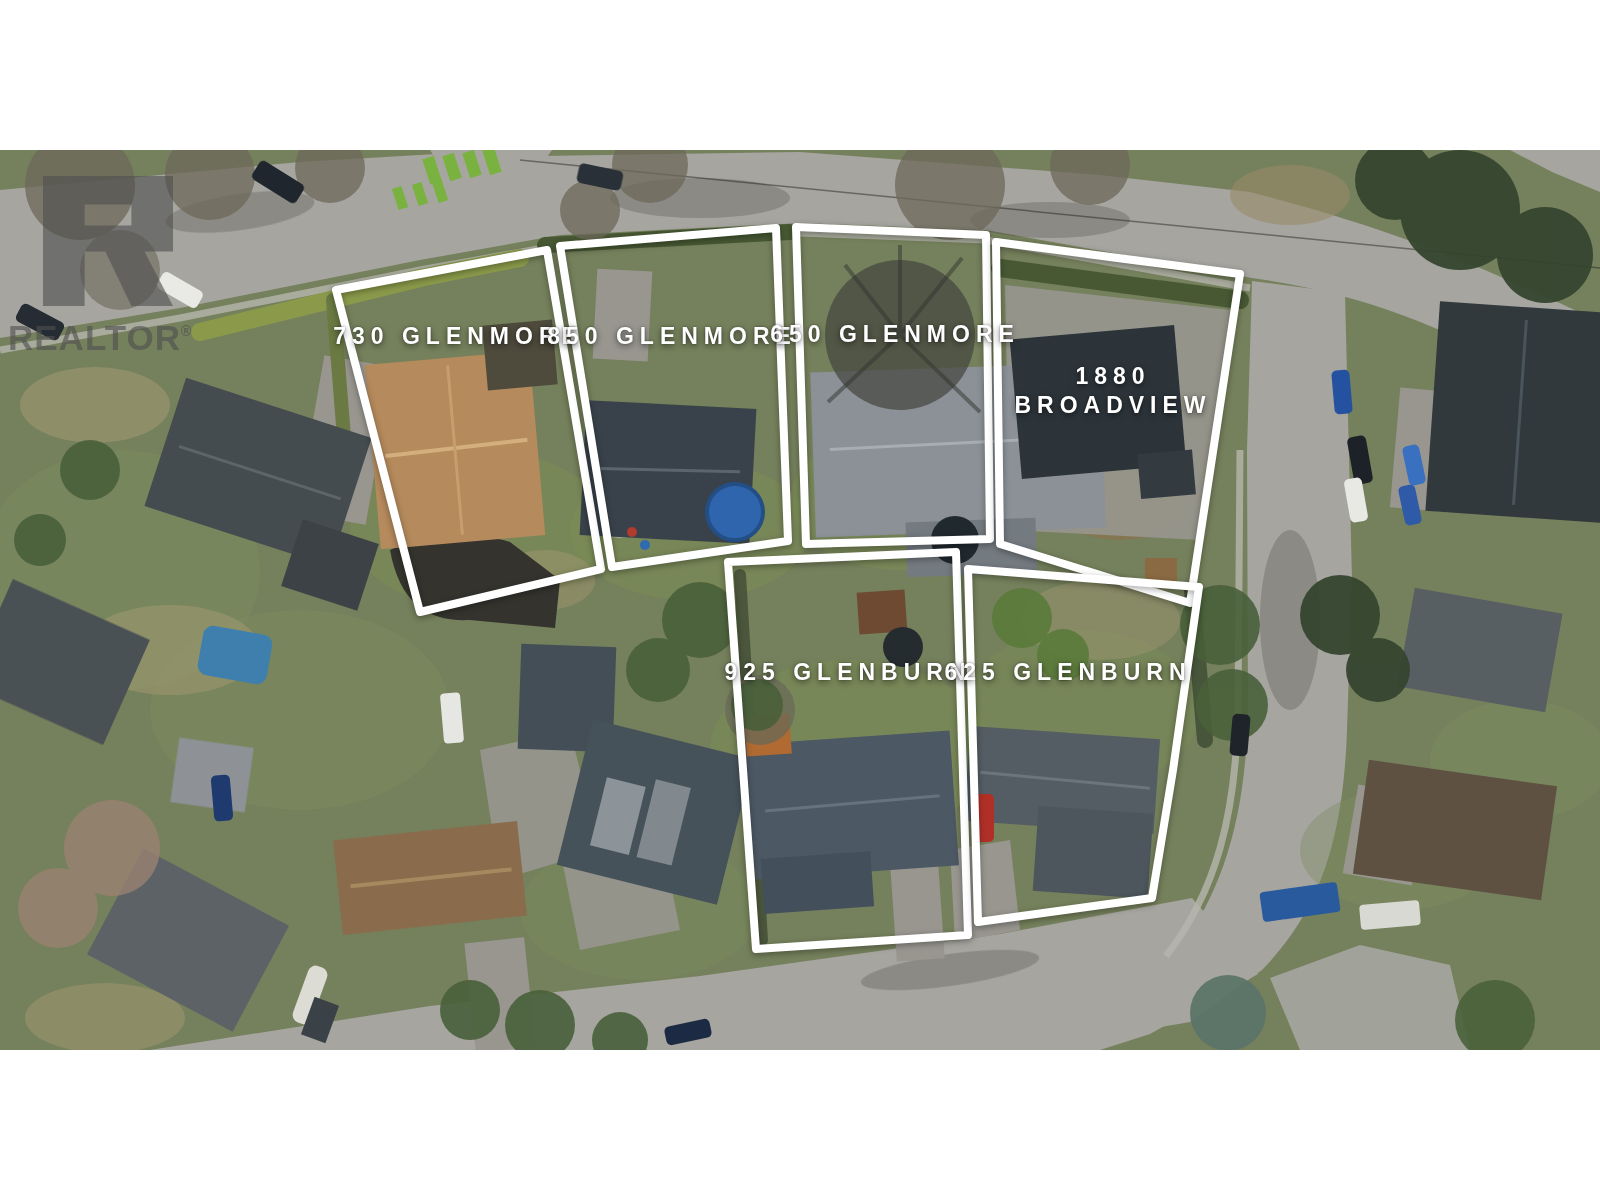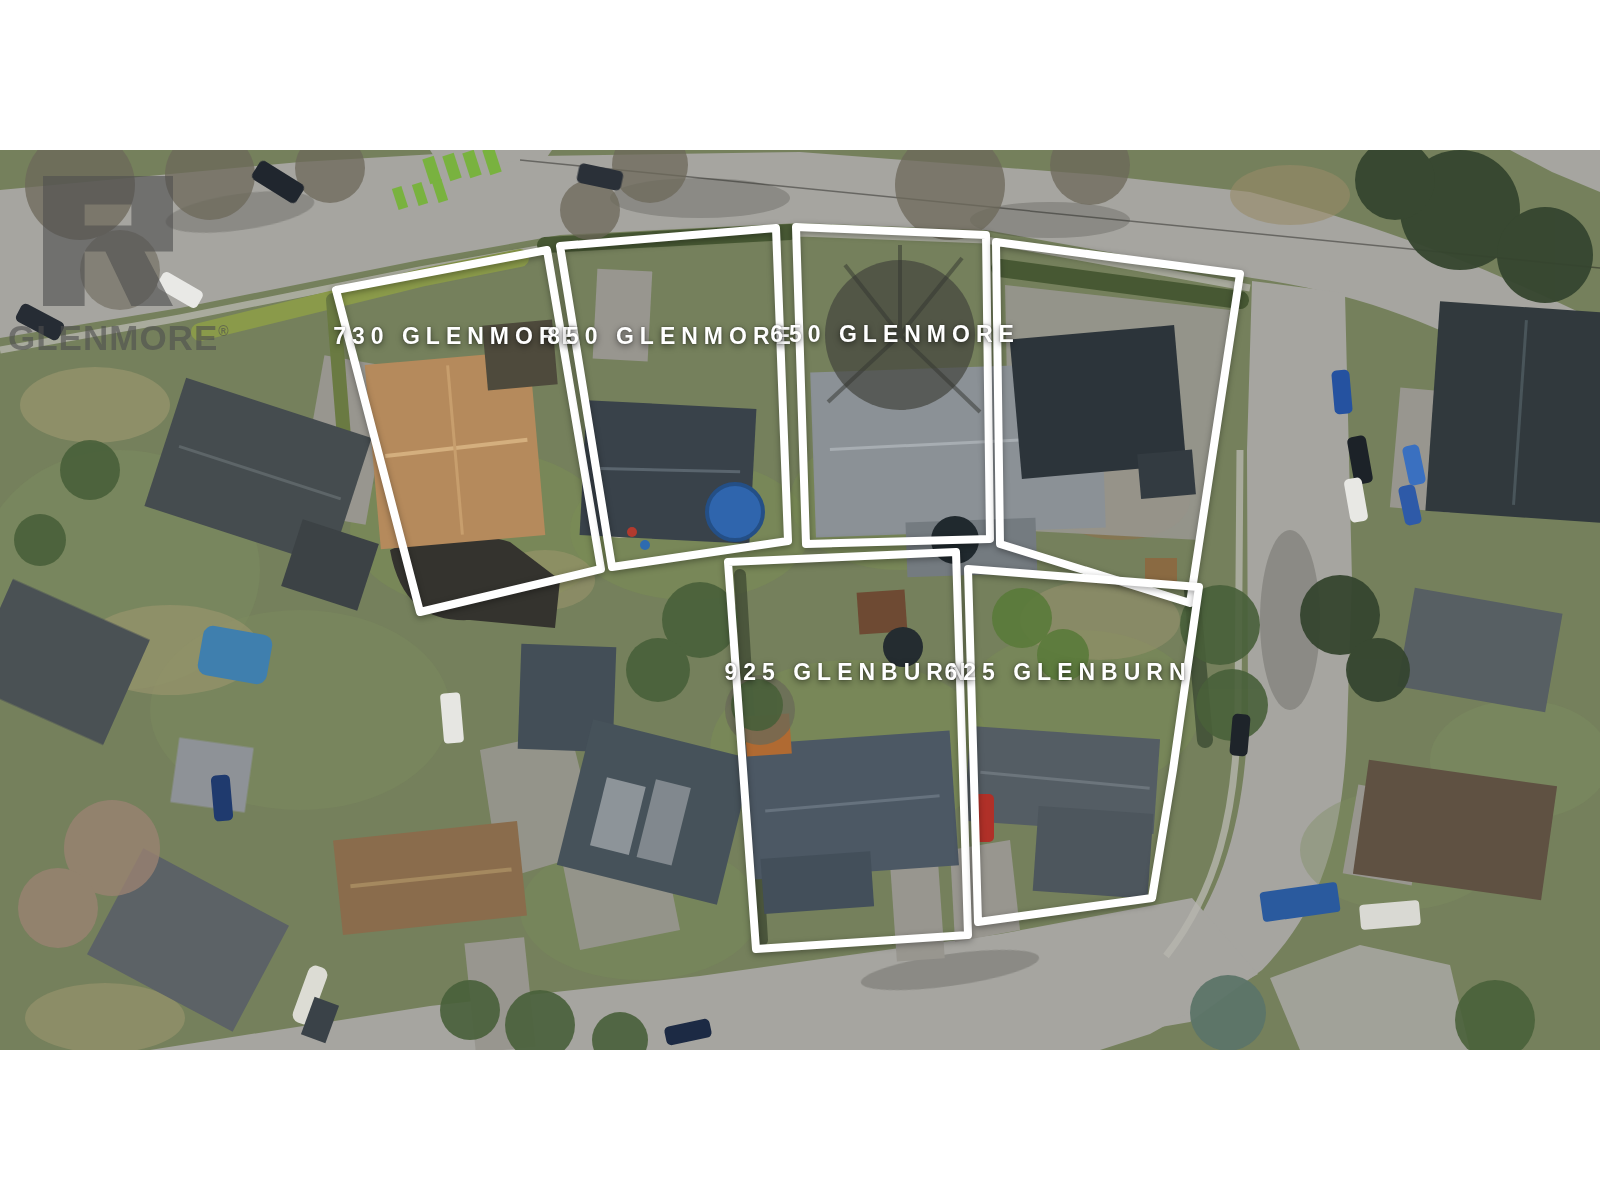--- a/index.html
+++ b/index.html
@@ -263,26 +263,30 @@
         <polygon class="parcel" points="796,77 986,85 990,389 806,394"></polygon>
         <polygon class="parcel" points="996,92 1240,124 1190,453 1000,394"></polygon>
         <polygon class="parcel" points="728,412 956,402 968,785 756,799"></polygon>
         <polygon class="parcel" points="968,419 1199,437 1173,620 1152,748 978,772"></polygon>
       </g>
     </svg>
 
     <div class="parcel-label" style="left:458px;top:186px">730 GLENMORE</div>
     <div class="parcel-label" style="left:672px;top:186px">850 GLENMORE</div>
     <div class="parcel-label" style="left:895px;top:184px">650 GLENMORE</div>
+    <div class="parcel-label two-line" style="left:1113px;top:241px">
+      <div>1880</div>
+      <div>BROADVIEW</div>
+    </div>
     <div class="parcel-label" style="left:848px;top:522px">925 GLENBURN</div>
     <div class="parcel-label" style="left:1068px;top:522px">625 GLENBURN</div>
 
     <div class="watermark">
       <svg class="wm-logo" viewBox="0 0 100 100">
         <path fill-rule="evenodd" d="M0,0 H100 V58 H78 L100,100 H68 L48,58 H32 V100 H0 Z M32,22 H68 V38 H32 Z"></path>
       </svg>
       <div class="wm-text">
-        <span>GLENMORE</span><sup>®</sup>
+        <span>REALTOR</span><sup>®</sup>
       </div>
     </div>
 
   </div>
 </div>
 
 </body></html>

